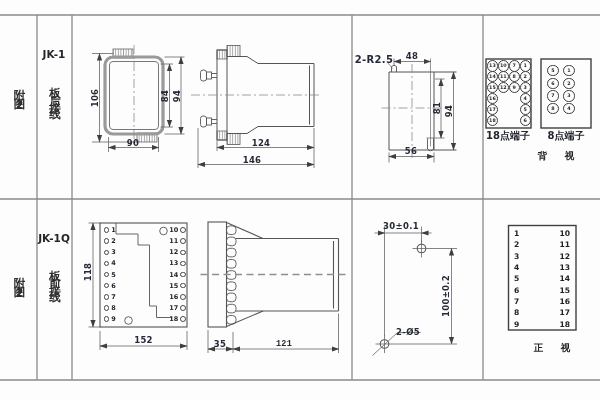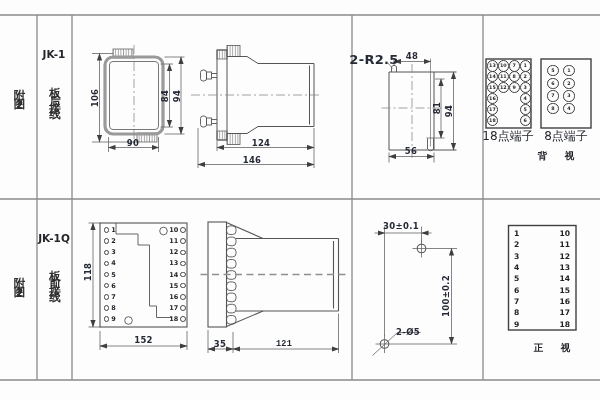--- a/index.html
+++ b/index.html
@@ -2,23 +2,23 @@
 <html><head>
 <meta charset="utf-8">
 <style>
   html,body{margin:0;padding:0;background:#ffffff;}
   #canvas{position:relative;width:600px;height:400px;background:#fdfdfd;overflow:hidden;
           font-family:"DejaVu Sans","Liberation Sans",sans-serif;}
   #linework{position:absolute;left:0;top:0;}
   .lbl{position:absolute;transform:translate(-50%,-50%);white-space:nowrap;
        font-size:8.5px;font-weight:700;color:#252a36;letter-spacing:0.3px;}
   .lbl.rot{transform:translate(-50%,-50%) rotate(-90deg);}
-  .lbl.sm{font-size:13px;}
+  .lbl.sm{font-size:10px;}
   .cnlabel{position:absolute;transform:translate(-50%,-50%);white-space:nowrap;
-           font-size:12px;font-weight:400;color:#23262d;}
+           font-size:10px;font-weight:700;color:#23262d;}
   .viewlabel{position:absolute;transform:translate(-50%,-50%);white-space:nowrap;
              font-size:9.5px;font-weight:700;color:#1f2126;letter-spacing:7px;padding-left:7px;margin-left:20px;}
   .vtext{position:absolute;writing-mode:vertical-lr;text-orientation:upright;
          font-size:11.5px;font-weight:600;color:#2e2e2e;letter-spacing:9px;line-height:1;}
   .vtext.tight{letter-spacing:7px;}
   .model{position:absolute;transform:translate(-50%,-50%);font-size:10.5px;font-weight:700;color:#24262c;}
   
   .tgrid{position:absolute;display:grid;place-items:center;}
   #t18grid{left:487px;top:60.5px;grid-template-columns:repeat(4,10.9px);grid-auto-rows:10.9px;}
   #t8grid{left:545px;top:64.5px;grid-template-columns:repeat(2,16px);grid-auto-rows:12.6px;}

